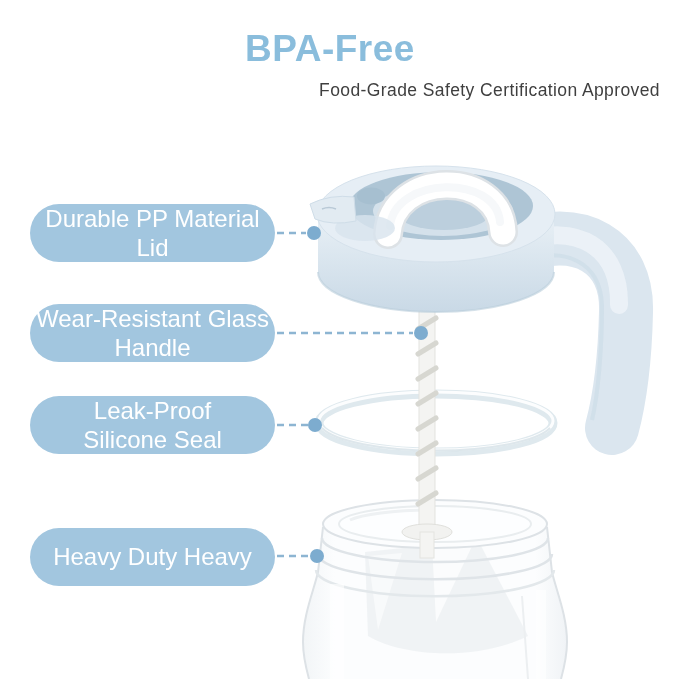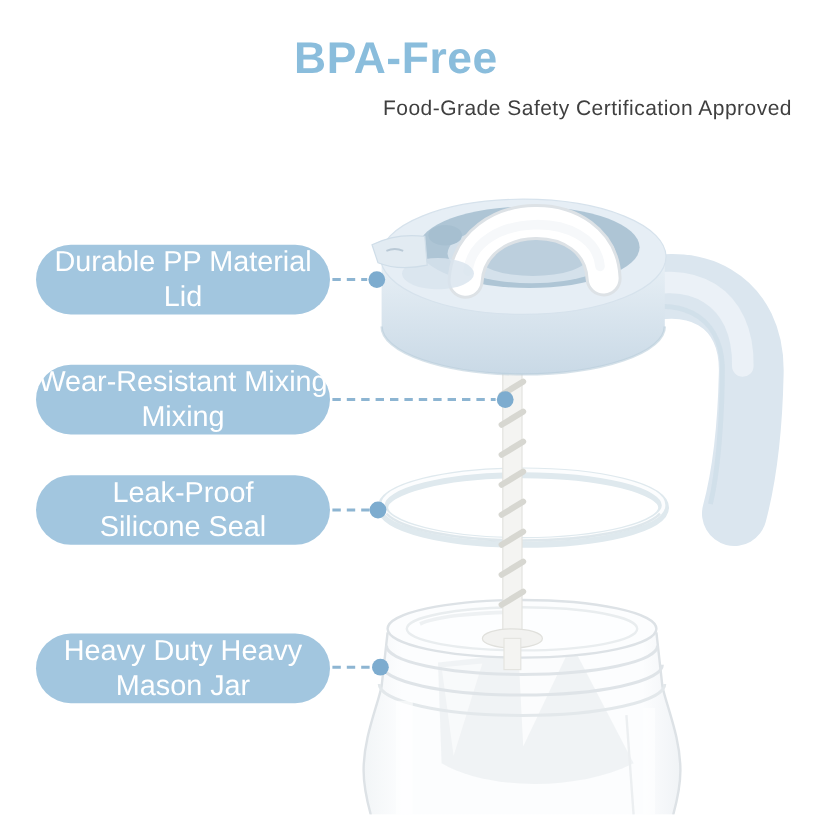--- a/index.html
+++ b/index.html
@@ -139,25 +139,24 @@
       <circle cx="315" cy="425" r="7"></circle>
       <circle cx="317" cy="556" r="7"></circle>
     </g>
   </svg>
 
   <div class="pill p1">
     <span>Durable PP Material</span>
     <span>Lid</span>
   </div>
   <div class="pill p2">
-    <span>Wear-Resistant Mixing</span>
-    <span>Mixing</span>
+    <span>Wear-Resistant Glass</span>
+    <span>Handle</span>
   </div>
   <div class="pill p3">
     <span>Leak-Proof</span>
     <span>Silicone Seal</span>
   </div>
   <div class="pill p4">
     <span>Heavy Duty Heavy</span>
-    <span>Mason Jar</span>
   </div>
 
 </div>
 
 </body></html>

